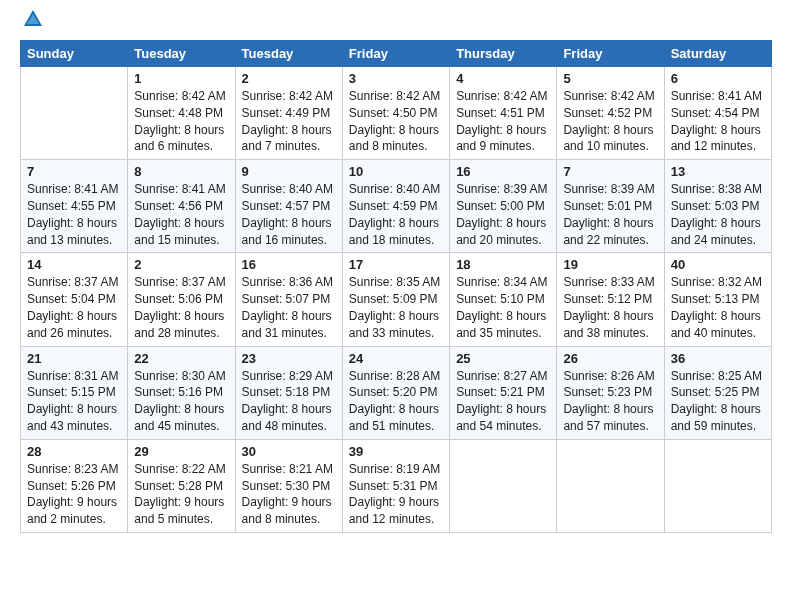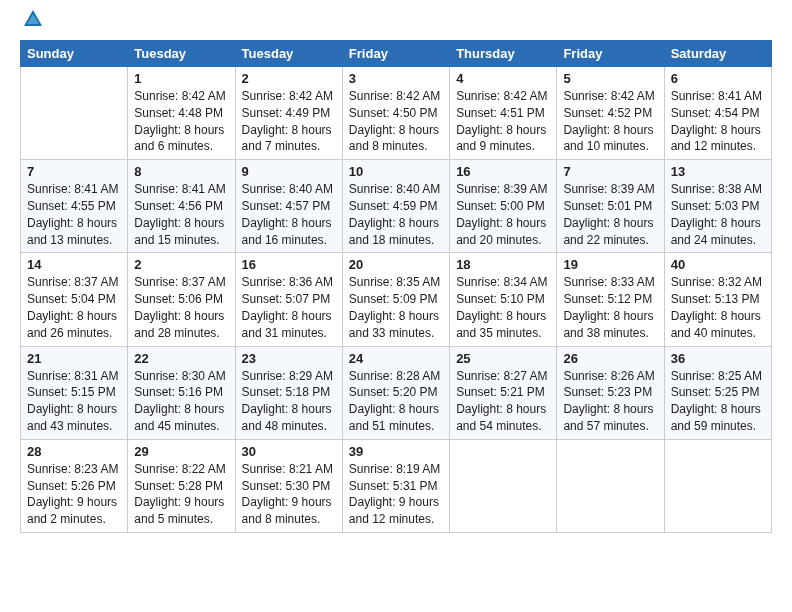--- a/index.html
+++ b/index.html
@@ -199,21 +199,21 @@
           </td>
           <td>
             <span class="day-num">2</span>
             <div class="cell-content">Sunrise: 8:37 AM<br>Sunset: 5:06 PM<br>Daylight: 8 hours and 28 minutes.</div>
           </td>
           <td>
             <span class="day-num">16</span>
             <div class="cell-content">Sunrise: 8:36 AM<br>Sunset: 5:07 PM<br>Daylight: 8 hours and 31 minutes.</div>
           </td>
           <td>
-            <span class="day-num">20</span>
+            <span class="day-num">17</span>
             <div class="cell-content">Sunrise: 8:35 AM<br>Sunset: 5:09 PM<br>Daylight: 8 hours and 33 minutes.</div>
           </td>
           <td>
             <span class="day-num">18</span>
             <div class="cell-content">Sunrise: 8:34 AM<br>Sunset: 5:10 PM<br>Daylight: 8 hours and 35 minutes.</div>
           </td>
           <td>
             <span class="day-num">19</span>
             <div class="cell-content">Sunrise: 8:33 AM<br>Sunset: 5:12 PM<br>Daylight: 8 hours and 38 minutes.</div>
           </td>

